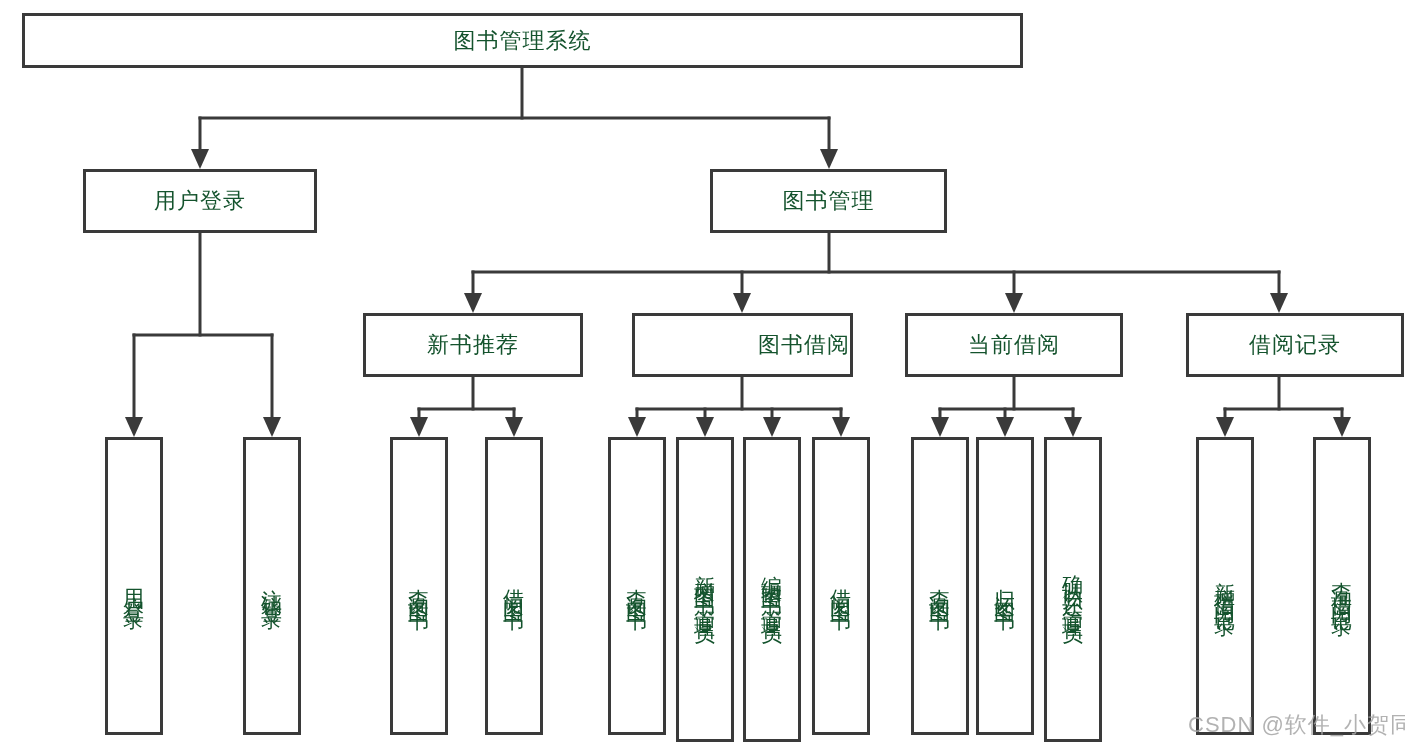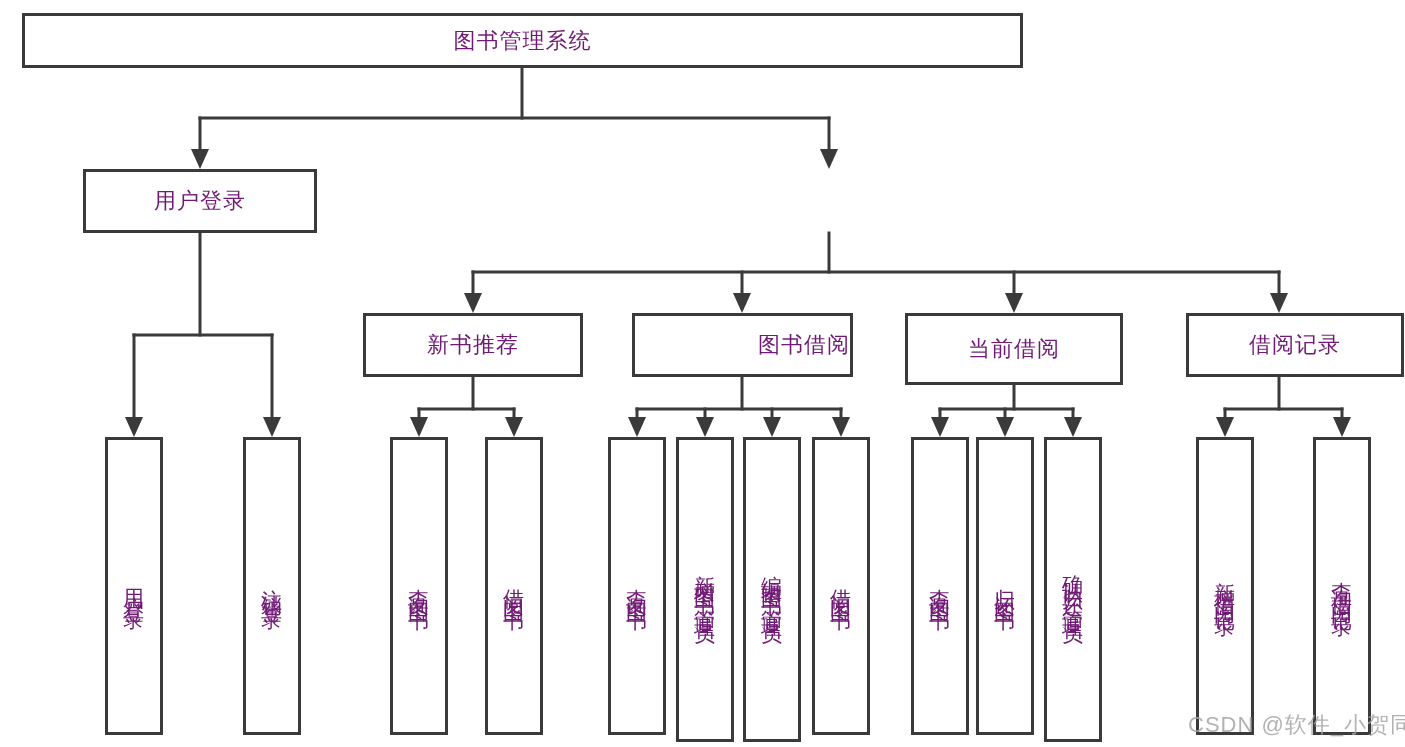--- a/index.html
+++ b/index.html
@@ -23,39 +23,39 @@
   }
   .box {
     position: absolute;
     box-sizing: border-box;
     background: #ffffff;
     border: 3px solid #3a3a3a;
     display: flex;
     align-items: center;
     justify-content: center;
     font-size: 22px;
-    color: #701a75;
+    color: #14532d;
     z-index: 1;
     letter-spacing: 1px;
     white-space: nowrap;
   }
   .leaf {
     writing-mode: vertical-rl;
     text-orientation: mixed;
     letter-spacing: 7px;
     font-size: 21px;
     line-height: 1;
   }
   
   #nd-root            { left: 22px;   top: 13px;  width: 1001px; height: 55px; }
   #nd-user-login      { left: 83px;   top: 169px; width: 234px;  height: 64px; }
   #nd-book-mgmt       { left: 710px;  top: 169px; width: 237px;  height: 64px; }
   #nd-new-books       { left: 363px;  top: 313px; width: 220px;  height: 64px; }
   #nd-book-borrow     { left: 632px;  top: 313px; width: 221px;  height: 64px; justify-content: flex-end; }
-  #nd-current-borrow  { left: 905px;  top: 313px; width: 218px;  height: 72px; }
+  #nd-current-borrow  { left: 905px;  top: 313px; width: 218px;  height: 64px; }
   #nd-borrow-records  { left: 1170px; top: 313px; width: 218px;  height: 64px; margin-left: 16px; }
   .leaf               { top: 437px; width: 58px; height: 298px; }
   .leaf.tall          { height: 305px; }
   #lf-u1 { left: 105px; }
   #lf-u2 { left: 243px; }
   #lf-n1 { left: 390px; }
   #lf-n2 { left: 485px; }
   #lf-b1 { left: 608px; }
   #lf-b2 { left: 676px; }
   #lf-b3 { left: 743px; }
@@ -135,20 +135,23 @@
       <polygon points="1333,417 1351,417 1342,437" fill="#3a3a3a"></polygon>
     </svg>
 
   <div class="box" id="nd-root">
     <span>图书管理系统</span>
   </div>
 
   <div class="box" id="nd-user-login">
     <span>用户登录</span>
   </div>
+  <div class="box" id="nd-book-mgmt">
+    <span>图书管理</span>
+  </div>
 
   <div class="box" id="nd-new-books">
     <span>新书推荐</span>
   </div>
   <div class="box" id="nd-book-borrow">
     <span>图书借阅</span>
   </div>
   <div class="box" id="nd-current-borrow">
     <span>当前借阅</span>
   </div>

